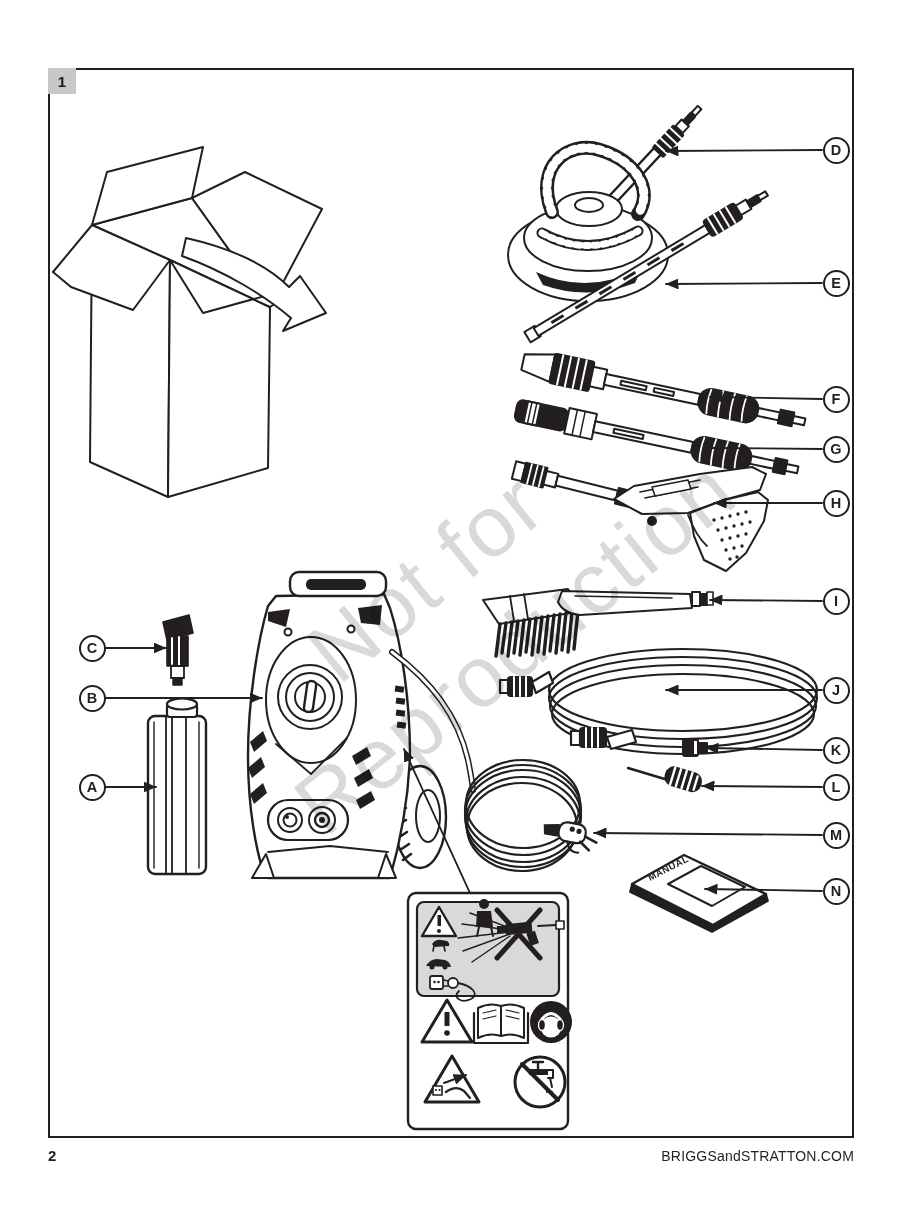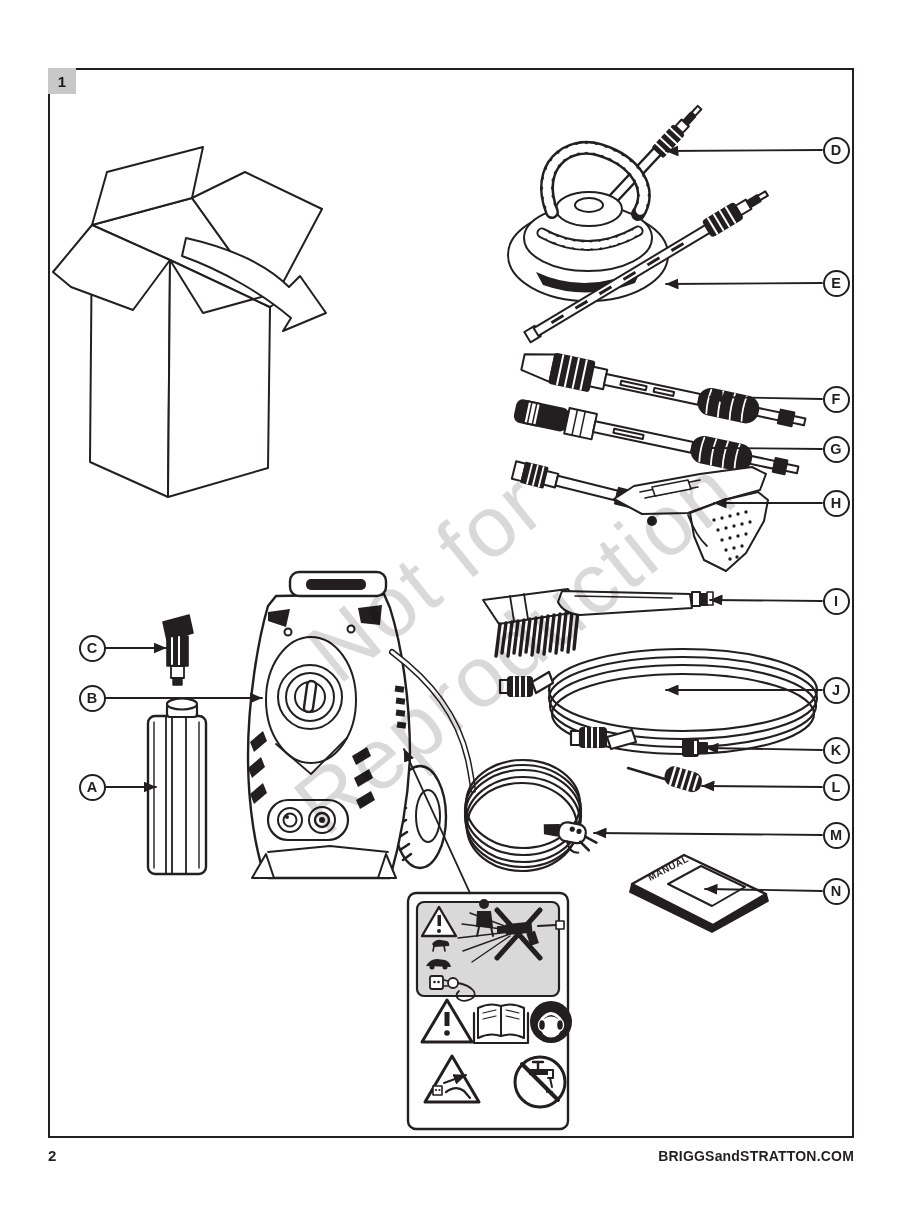--- a/index.html
+++ b/index.html
@@ -13,21 +13,21 @@
   .art{position:absolute;left:0;top:0;z-index:2;}
   .watermark{position:absolute;left:60px;top:380px;width:800px;height:480px;z-index:5;
              display:flex;flex-direction:column;align-items:center;justify-content:center;gap:24px;
              transform:rotate(-39deg);pointer-events:none;}
   .watermark span{font-size:86px;font-weight:400;color:rgba(0,0,0,0.15);letter-spacing:2px;white-space:nowrap;line-height:1;}
   .watermark span:last-child{transform:translateX(26px);}
   .co{position:absolute;width:27px;height:27px;border:2.2px solid #231f20;border-radius:50%;
       background:#fff;box-sizing:border-box;display:flex;align-items:center;justify-content:center;
       font-size:14.5px;font-weight:bold;z-index:6;}
   .footer-page{position:absolute;left:48px;top:1147px;font-size:15px;font-weight:bold;}
-  .footer-site{position:absolute;right:52px;top:1148px;font-size:14px;font-weight:bold;letter-spacing:0.2px;}
+  .footer-site{position:absolute;right:52px;top:1148px;font-size:14px;font-weight:normal;letter-spacing:0.2px;}
 </style>
 </head>
 <body>
 
 <div class="page">
   <div class="frame"></div>
   <div class="fig-badge">1</div>
 
   <svg class="art" width="906" height="1208" viewBox="0 0 906 1208">
     <defs>

